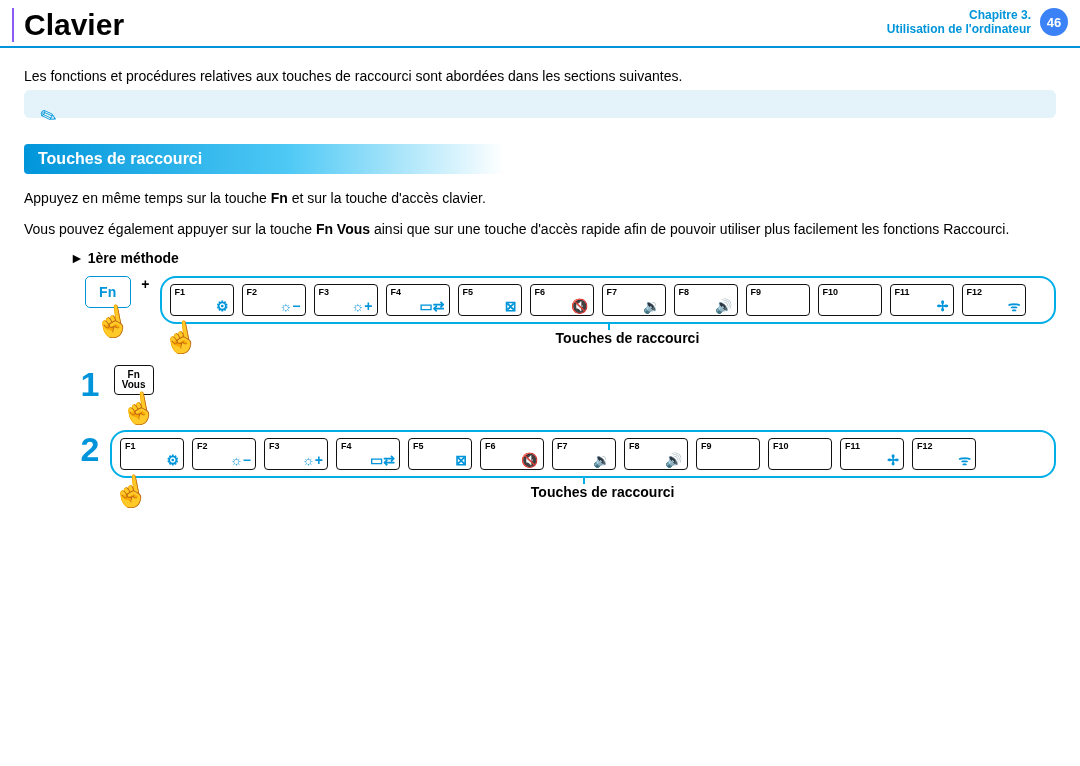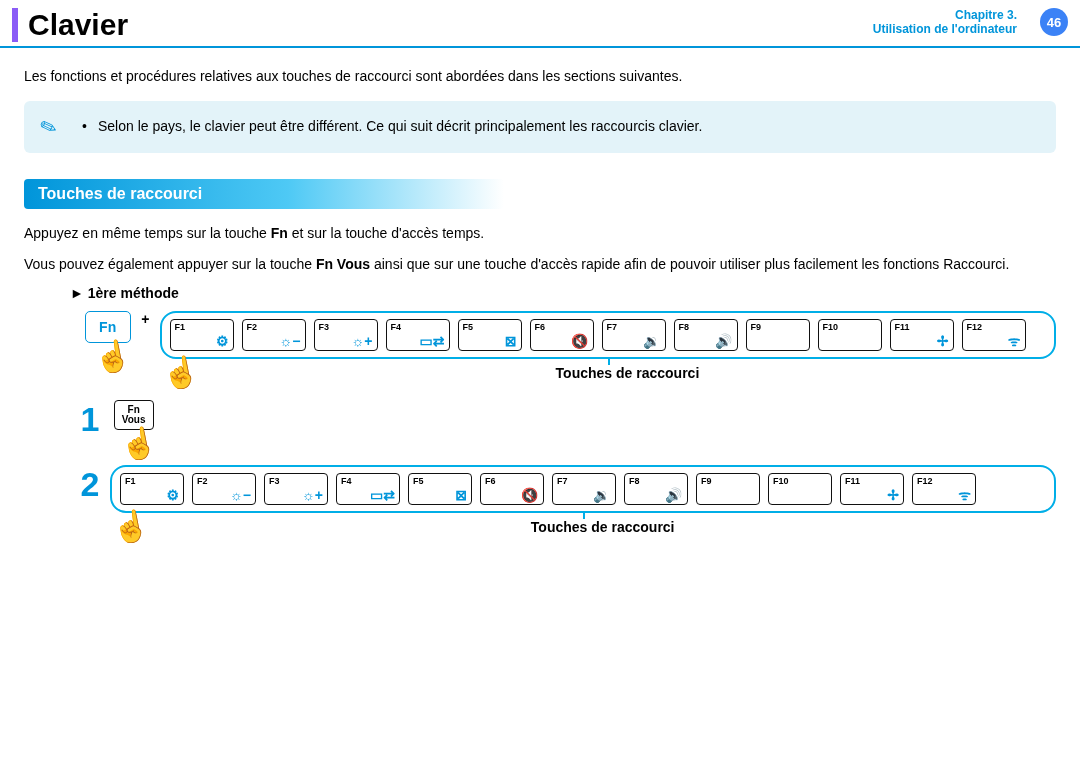--- a/index.html
+++ b/index.html
@@ -1,23 +1,23 @@
 <!DOCTYPE html>
 <html><head>
 <meta charset="utf-8">
 <style>
   * { box-sizing: border-box; margin: 0; padding: 0; }
   body { font-family: "Segoe UI", Arial, sans-serif; font-size: 14px; color: #000; background: #fff; width: 1080px; }
   .header { border-bottom: 2px solid #0095da; display: flex; align-items: flex-start; padding: 8px 12px 4px 12px; }
-  .header-left { border-left: 6px solid #8b5cf6; padding-left: 10px; flex: 1; }
+  .header-left { border-left: 2px solid #8b5cf6; padding-left: 10px; flex: 1; }
   .page-title { font-size: 30px; font-weight: 700; }
-  .header-right { text-align: right; font-size: 12px; font-weight: 700; color: #0095da; display:flex; align-items:center; gap:23px; }
+  .header-right { text-align: right; font-size: 12px; font-weight: 700; color: #0095da; display:flex; align-items:center; gap:9px; }
   .page-badge { background:#3b82f6; color:#fff; width:28px; height:28px; border-radius:50%; display:flex; align-items:center; justify-content:center; font-size:13px; }
   .content { padding: 18px 24px; }
-  .intro { margin-bottom: 14px; line-height:1.5; }
+  .intro { margin-bottom: 3px; line-height:1.5; }
   .note-box { background: #e3f3f9; border-radius: 6px; padding: 14px 20px 14px 58px; position:relative; margin-bottom: 26px; }
   .note-icon { position:absolute; left:16px; top:14px; color:#0095da; font-size:20px; transform: rotate(-20deg); }
   .note-box ul { list-style: none; }
   .note-box li { position:relative; padding-left: 16px; line-height:1.7; }
   .note-box li::before { content:"•"; position:absolute; left:0; }
   .section-heading { background: linear-gradient(to right, #0095da 0%, #4ec9f5 55%, #fff 100%); color:#fff; font-weight:700; font-size:16px; padding: 6px 14px; border-radius: 4px; display:inline-block; width: 480px; margin-bottom: 14px; }
   .para { margin-bottom: 10px; line-height:1.5; }
   .method-label { font-weight:700; margin: 4px 0 10px 46px; }
   .method-area { margin-left: 60px; margin-bottom: 10px; }
   .fn-key { display:inline-flex; align-items:center; justify-content:center; border:1.5px solid #0095da; border-radius:5px; color:#0095da; font-weight:600; font-size:14px; width:46px; height:32px; position:relative; }
@@ -51,28 +51,27 @@
   </div>
 </div>
 
 <div class="content">
 
   <p class="intro">Les fonctions et procédures relatives aux touches de raccourci sont abordées dans les sections suivantes.</p>
 
   <div class="note-box">
     <span class="note-icon">✎</span>
     <ul>
-      <li>Selon le pays, le clavier peut être différent. Ce qui suit décrit principalement les raccourcis clavier.</li>
     </ul>
   </div>
 
   <div class="section-heading">Touches de raccourci</div>
 
   <p class="para">
-    <span>Appuyez en même temps sur la touche </span><b>Fn</b><span> et sur la touche d'accès temps.</span>
+    <span>Appuyez en même temps sur la touche </span><b>Fn</b><span> et sur la touche d'accès clavier.</span>
   </p>
   <p class="para">
     <span>Vous pouvez également appuyer sur la touche </span><b>Fn Vous</b><span> ainsi que sur une touche d'accès rapide afin de pouvoir utiliser plus facilement les fonctions Raccourci.</span>
   </p>
 
   <div class="method-label">► 1ère méthode</div>
 
   <div class="method-area">
     <div class="keyrow-wrap">
       <div style="display:flex;flex-direction:column;align-items:center;">

